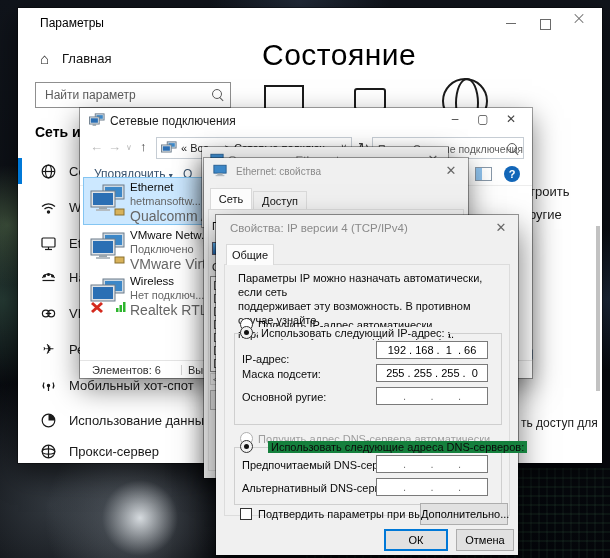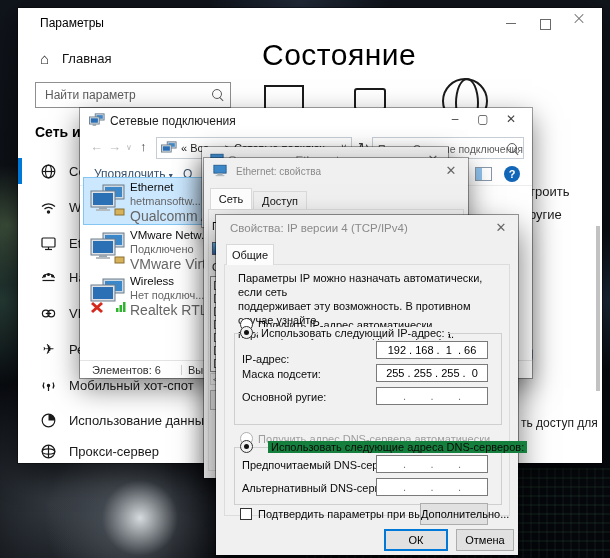--- a/index.html
+++ b/index.html
@@ -126,21 +126,21 @@
   .rlabel { position:absolute; font-size:11px; color:#0a0a0a; white-space:nowrap; }
   .rlabel.dis { color:#9e9e9e; }
   .group { position:absolute; border:1px solid #cfcfcf; }
   .g1 { left:18px; top:118px; width:268px; height:92px; }
   .g2 { left:18px; top:232px; width:268px; height:58px; }
   .frow-label { position:absolute; left:26px; font-size:11px; color:#0a0a0a; white-space:nowrap; }
   .ipfield { position:absolute; left:160px; width:112px; height:18px; border:1px solid #7a7a7a; background:#fff; font-size:11px; color:#000; text-align:center; line-height:17px; white-space:pre; }
   .chkbox { position:absolute; left:24px; top:293px; width:12px; height:12px; border:1px solid #333; background:#fff; }
   .cklabel { position:absolute; left:42px; top:293px; font-size:11px; color:#0a0a0a; white-space:nowrap; }
   .btn { position:absolute; height:22px; background:#e1e1e1; border:1px solid #adadad; font-size:11px; color:#000; text-align:center; line-height:20px; }
-  .btn-adv { left:204px; top:288px; width:68px; }
+  .btn-adv { left:204px; top:288px; width:88px; }
   .btn-ok { left:168px; top:314px; width:64px; border:1px solid #0078d7; box-shadow:inset 0 0 0 1px #0078d7; }
   .btn-cancel { left:240px; top:314px; width:58px; }
 </style>
 </head>
 <body>
 
 <div class="desktop"></div>
 <div class="code-noise"></div>
 
 <div class="window settings">

